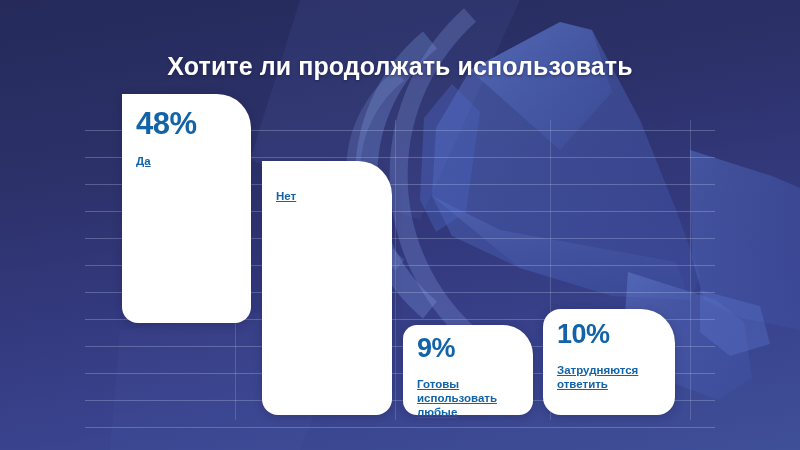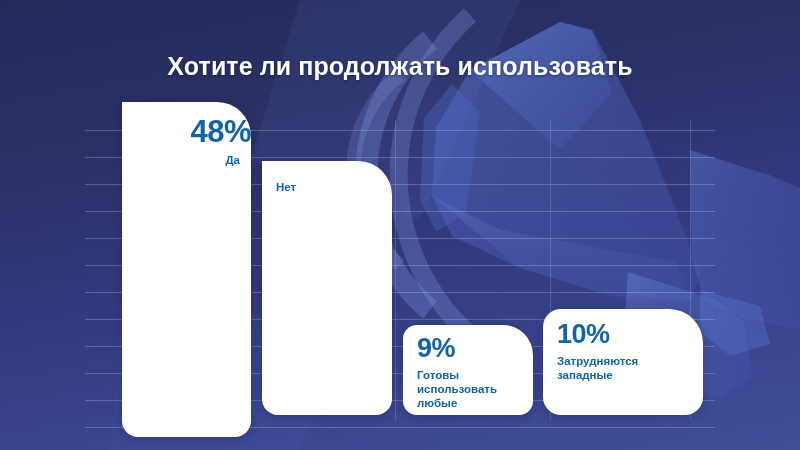--- a/index.html
+++ b/index.html
@@ -42,31 +42,32 @@
     box-shadow:0 2px 10px rgba(15,20,55,.25);
     box-sizing:border-box;
     padding:14px 0 0 14px;
   }
   .bar .pct{
     display:block;color:#1263a8;font-weight:bold;
     font-size:31px;line-height:1.02;letter-spacing:-.5px;
   }
   .bar .lbl{
     display:block;color:#1263a8;font-weight:bold;
-    font-size:11.5px;line-height:1.22;margin-top:5px;
+    font-size:11.5px;line-height:1.22;margin-top:14px;
     max-width:104px;
+    text-decoration:underline;
   }
   .bar.b3 .pct,.bar.b4 .pct{font-size:27px;}
-  .bar.b1{left:122px;top:102px;width:129px;height:335px;
-          border-radius:0 34px 16px 16px;text-align:right;}
+  .bar.b1{left:122px;top:94px;width:129px;height:229px;
+          border-radius:0 34px 16px 16px;}
   .bar.b2{left:262px;top:161px;width:130px;height:254px;
           border-radius:0 34px 16px 16px;}
   .bar.b3{left:403px;top:325px;width:130px;height:90px;
           border-radius:14px 30px 14px 14px;}
-  .bar.b4{left:543px;top:309px;width:160px;height:106px;
+  .bar.b4{left:543px;top:309px;width:132px;height:106px;
           border-radius:18px 34px 18px 18px;}
   .bar.b3{padding-top:10px;}
   .bar.b4{padding-top:12px;}
   .bar.b3 .lbl{max-width:110px;}
   .bar.b4 .lbl{max-width:112px;}
 </style>
 </head>
 <body>
 
 <div id="poster">
@@ -148,17 +149,17 @@
       <span class="lbl">Нет</span>
     </div>
 
     <div class="bar b3">
       <span class="pct">9%</span>
       <span class="lbl">Готовы использовать любые</span>
     </div>
 
     <div class="bar b4">
       <span class="pct">10%</span>
-      <span class="lbl">Затрудняются западные</span>
+      <span class="lbl">Затрудняются ответить</span>
     </div>
 
   </div>
 </div>
 
 </body></html>

